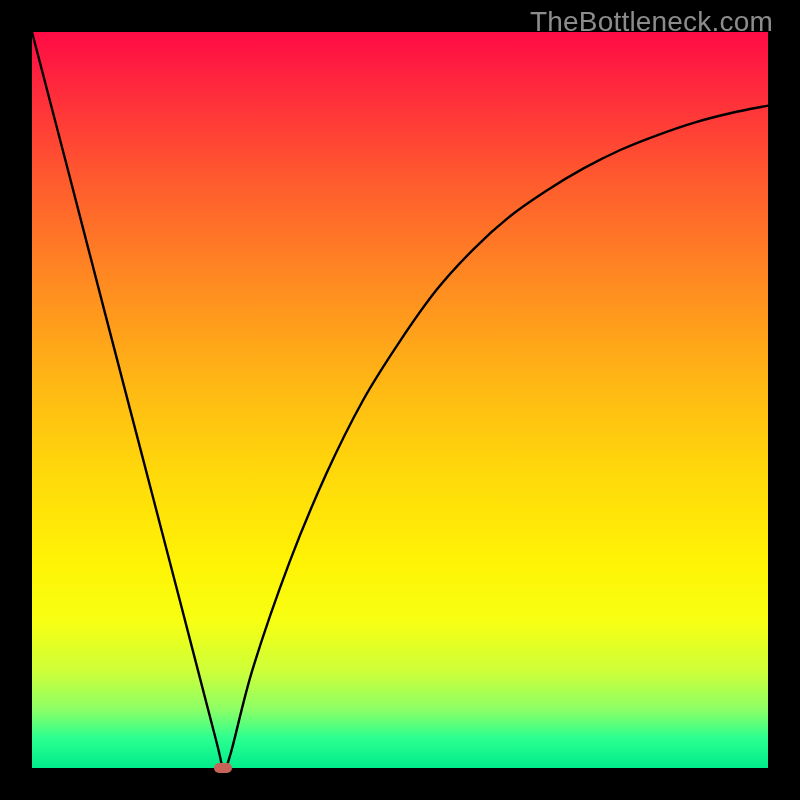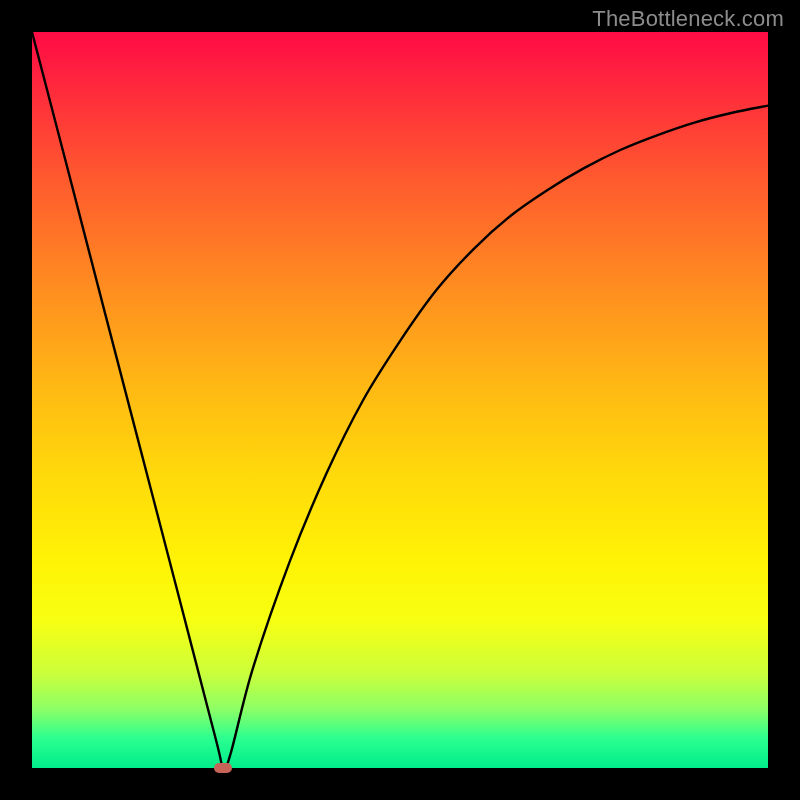--- a/index.html
+++ b/index.html
@@ -35,23 +35,23 @@
       #f7ff12 80%,
       #ccff3a 87%,
       #8dff66 92%,
       #2bff90 96%,
       #00ec8a 100%
     );
   }
   .watermark {
     position: absolute;
     top: 6px;
-    right: 16px;
+    right: 27px;
     font-family: Arial, Helvetica, sans-serif;
-    font-size: 22px;
+    font-size: 28px;
     color: #8c8c8c;
     letter-spacing: 0.2px;
     user-select: none;
   }
   svg.curve {
     position: absolute;
     left: 0;
     top: 0;
     width: 736px;
     height: 736px;

